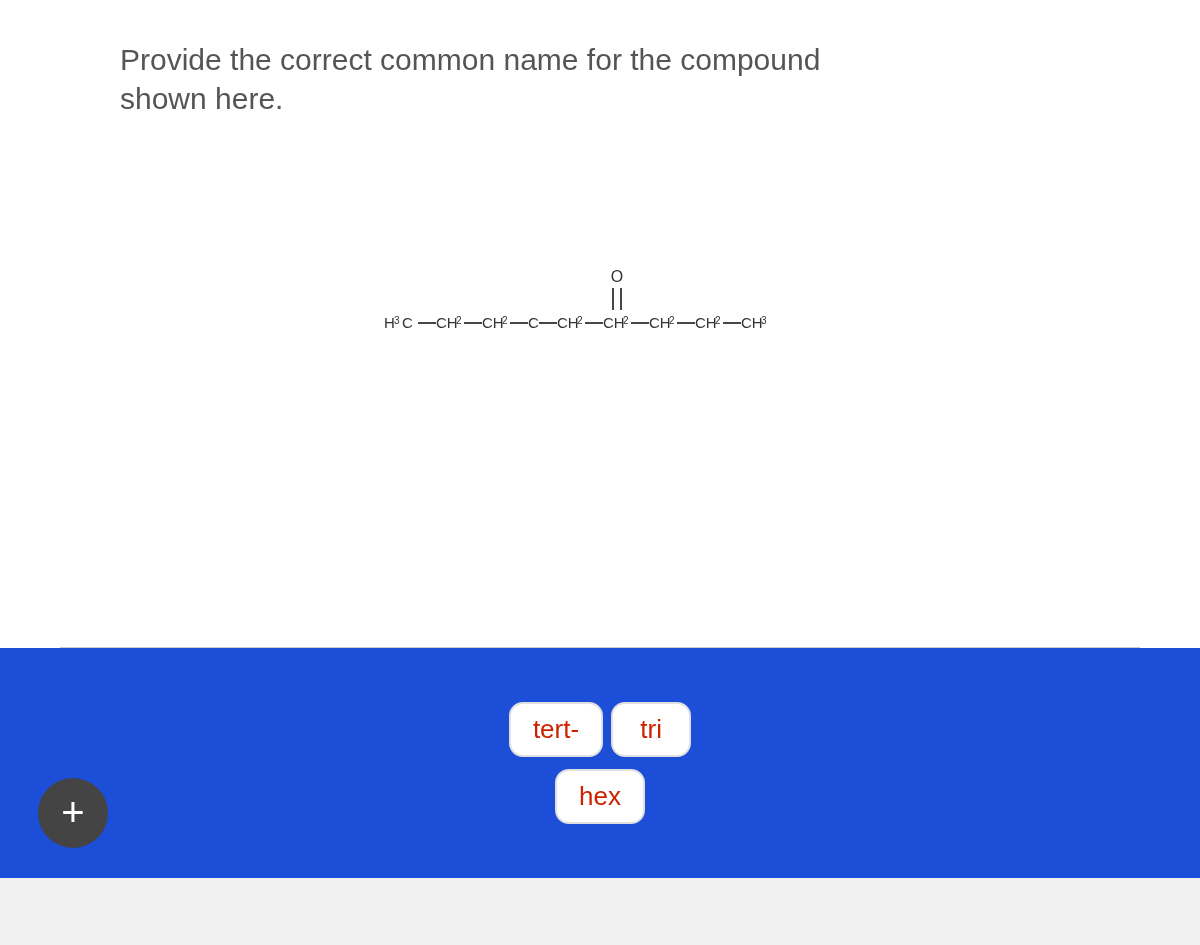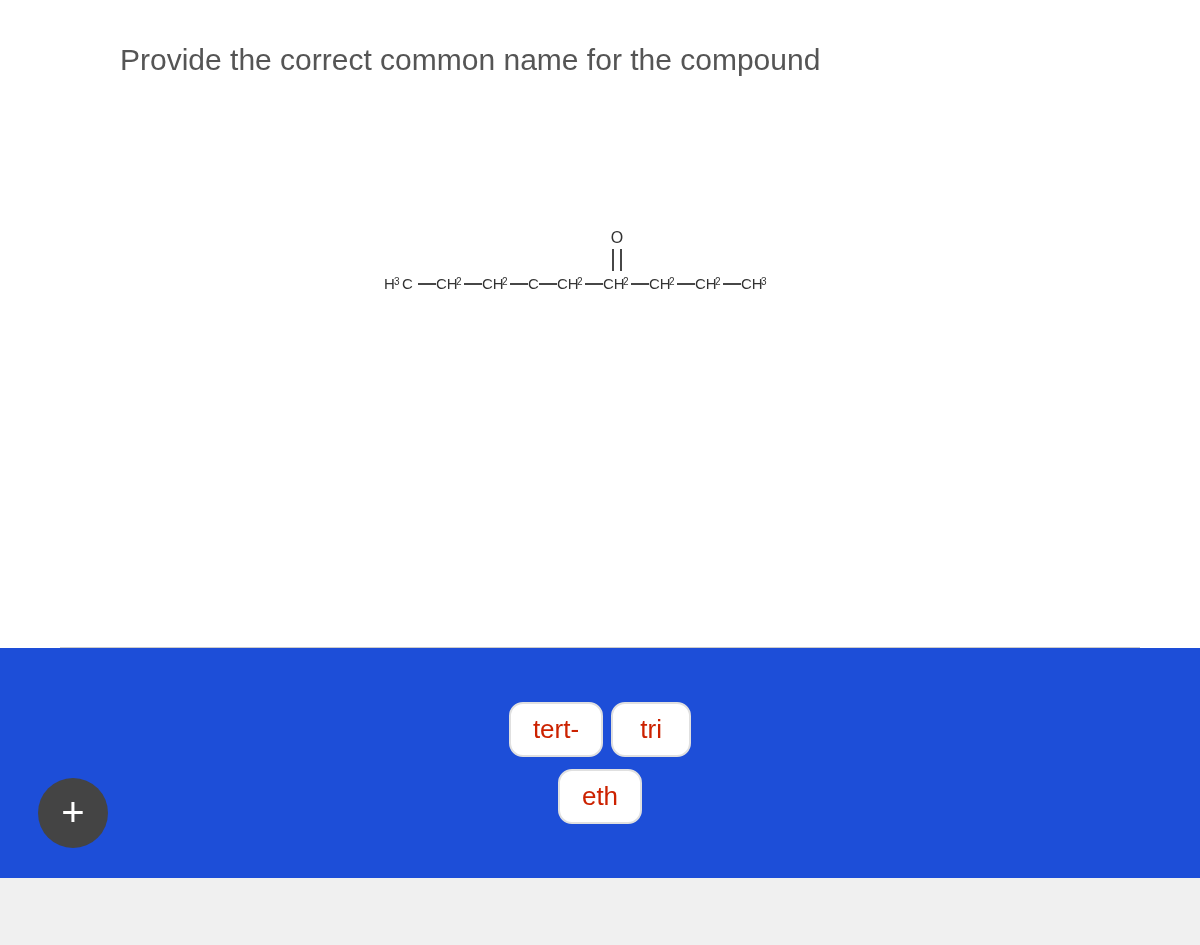--- a/index.html
+++ b/index.html
@@ -104,20 +104,21 @@
       line-height: 1;
       margin-top: -3px;
     }
   </style>
 </head>
 <body>
 
 <div class="upper-section">
   <p class="question-text">
     <span>Provide the correct common name for the compound</span><br>
+    <span>shown here.</span>
   </p>
 
   <div class="molecule-container">
     <svg class="molecule-svg" width="480" height="100" viewBox="0 0 480 100">
 
       <text x="233" y="14" font-size="16" font-family="Arial, sans-serif" text-anchor="middle" fill="#333">O</text>
 
       <line x1="229" y1="20" x2="229" y2="42" stroke="#333" stroke-width="1.8"></line>
       <line x1="237" y1="20" x2="237" y2="42" stroke="#333" stroke-width="1.8"></line>
 
@@ -168,19 +169,19 @@
 
   <div class="divider"></div>
 </div>
 
 <div class="lower-section">
   <div class="button-row">
     <div class="word-btn">tert-</div>
     <div class="word-btn">tri</div>
   </div>
   <div class="button-row">
-    <div class="word-btn">eth</div>
+    <div class="word-btn">hex</div>
   </div>
 
   <div class="plus-button">
     <span class="plus-icon">+</span>
   </div>
 </div>
 
 </body></html>

